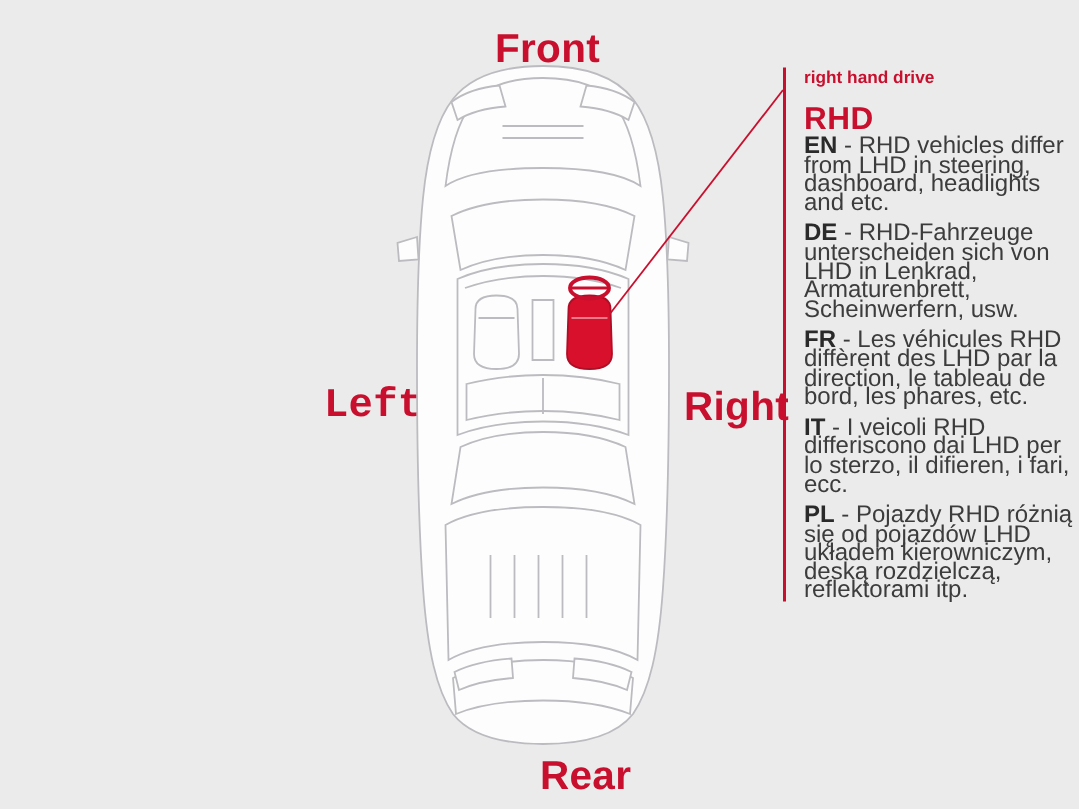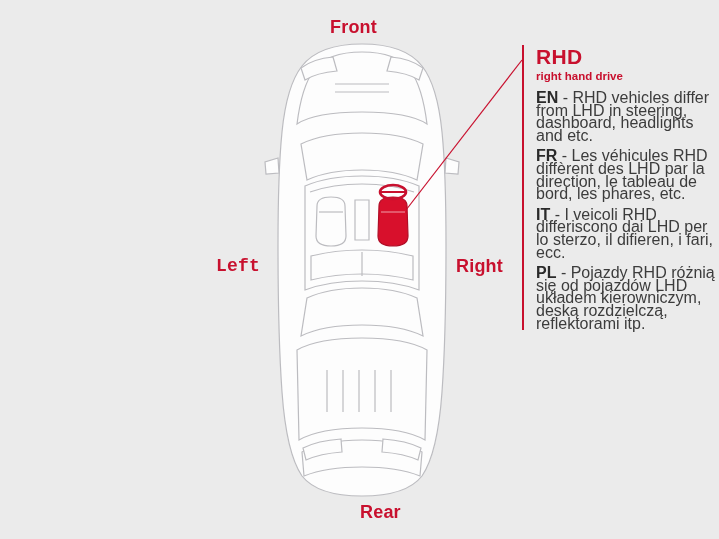--- a/index.html
+++ b/index.html
@@ -17,21 +17,21 @@
     position: relative;
     width: 719px;
     height: 539px;
   }
 
   
   .orient {
     position: absolute;
     color: #c8102e;
     font-weight: bold;
-    font-size: 18px;
+    font-size: 27px;
     letter-spacing: 0.2px;
     white-space: nowrap;
   }
   #label-front { left: 330px; top: 17px; }
   #label-rear  { left: 336px; top: 502px; margin-left: 24px; }
   #label-left  { left: 216px; top: 256px; font-family: Liberation Mono, monospace; }
   #label-right { left: 456px; top: 256px; }
 
   
   #car-wrap {
@@ -178,27 +178,30 @@
     </svg>
   </div>
 
   <div id="callout-wrap">
     <svg width="180" height="200" viewBox="0 0 180 200" fill="none" xmlns="http://www.w3.org/2000/svg">
       <path d="M122 20 L 6 170" stroke="#c8102e" stroke-width="1.2"></path>
     </svg>
   </div>
 
   <div id="info-panel">
+    <div id="info-subtitle">right hand drive</div>
     <div id="info-title">RHD</div>
-    <div id="info-subtitle">right hand drive</div>
 
     <div class="lang-block">
       <span class="lang-code">EN</span><span> - </span><span>RHD vehicles differ from LHD in steering, dashboard, headlights and etc.</span>
     </div>
 
+    <div class="lang-block">
+      <span class="lang-code">DE</span><span> - </span><span>RHD-Fahrzeuge unterscheiden sich von LHD in Lenkrad, Armaturenbrett, Scheinwerfern, usw.</span>
+    </div>
 
     <div class="lang-block">
       <span class="lang-code">FR</span><span> - </span><span>Les véhicules RHD diffèrent des LHD par la direction, le tableau de bord, les phares, etc.</span>
     </div>
 
     <div class="lang-block">
       <span class="lang-code">IT</span><span> - </span><span>I veicoli RHD differiscono dai LHD per lo sterzo, il difieren, i fari, ecc.</span>
     </div>
 
 

